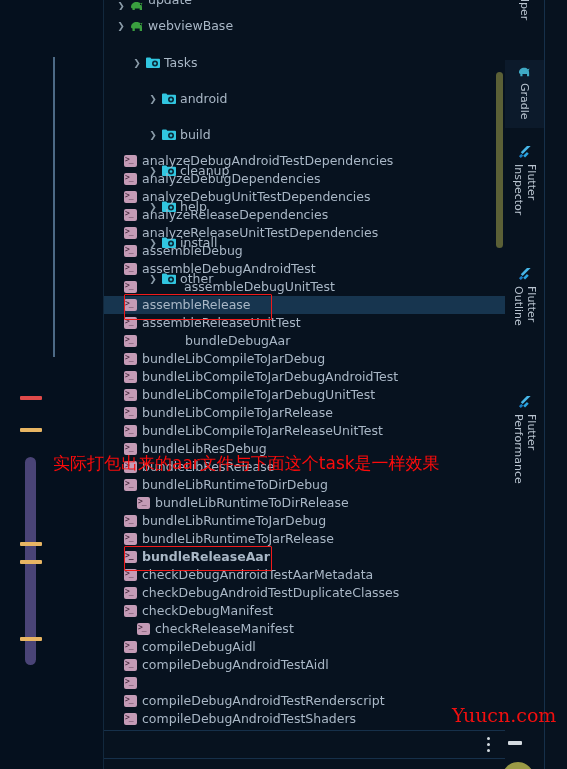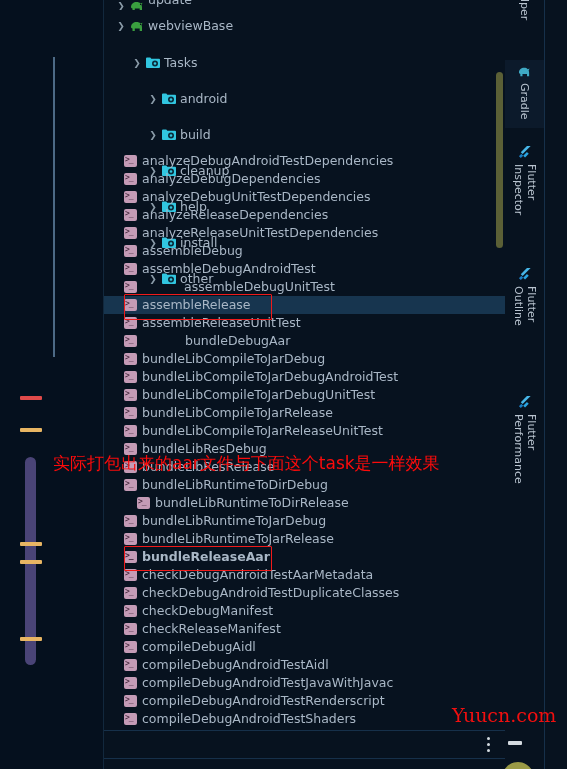--- a/index.html
+++ b/index.html
@@ -287,35 +287,34 @@
           <span class="lbl tasklbl" style="left: 38px;">checkDebugAndroidTestAarMetadata</span>
         </div>
         <div class="row" style="top: 584px; left: 0px; position: absolute; width: 100%;">
           <span class="ic ic-task" style="left: 20px;"></span>
           <span class="lbl tasklbl" style="left: 38px;">checkDebugAndroidTestDuplicateClasses</span>
         </div>
         <div class="row" style="top: 602px; left: 0px; position: absolute; width: 100%;">
           <span class="ic ic-task" style="left: 20px;"></span>
           <span class="lbl tasklbl" style="left: 38px;">checkDebugManifest</span>
         </div>
-        <div class="row" style="top: 620px; left: 0px; position: absolute; width: 100%;">
+        <div class="row" style="top: 620px; left: 13px; position: absolute; width: 100%;">
           <span class="ic ic-task" style="left: 20px;"></span>
           <span class="lbl tasklbl" style="left: 38px;">checkReleaseManifest</span>
         </div>
         <div class="row" style="top: 638px; left: 0px; position: absolute; width: 100%;">
           <span class="ic ic-task" style="left: 20px;"></span>
           <span class="lbl tasklbl" style="left: 38px;">compileDebugAidl</span>
         </div>
         <div class="row" style="top: 656px; left: 0px; position: absolute; width: 100%;">
           <span class="ic ic-task" style="left: 20px;"></span>
           <span class="lbl tasklbl" style="left: 38px;">compileDebugAndroidTestAidl</span>
         </div>
         <div class="row" style="top: 674px; left: 0px; position: absolute; width: 100%;">
           <span class="ic ic-task" style="left: 20px;"></span>
-          <span class="lbl tasklbl" style="left: 38px;">compileDebugAndroidTestJavaWithJavac</span>
         </div>
         <div class="row" style="top: 692px; left: 0px; position: absolute; width: 100%;">
           <span class="ic ic-task" style="left: 20px;"></span>
           <span class="lbl tasklbl" style="left: 38px;">compileDebugAndroidTestRenderscript</span>
         </div>
         <div class="row" style="top: 710px; left: 0px; position: absolute; width: 100%;">
           <span class="ic ic-task" style="left: 20px;"></span>
           <span class="lbl tasklbl" style="left: 38px;">compileDebugAndroidTestShaders</span>
         </div>
       </div>

